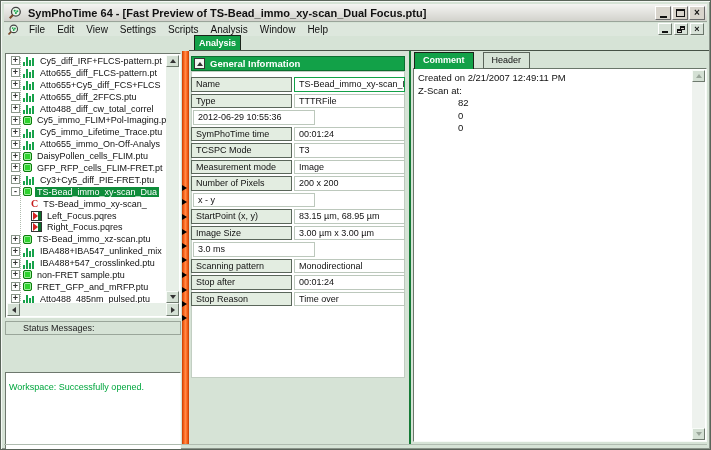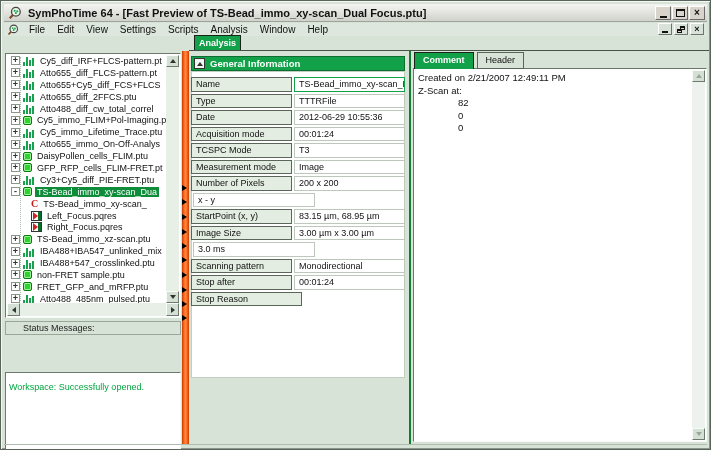--- a/index.html
+++ b/index.html
@@ -104,21 +104,21 @@
     padding-left:4px; line-height:12.5px; white-space:nowrap; overflow:hidden; }
   .gi-value { width:122px; margin-left:2px; background:#fff; border:1px solid #bcc8bc; font-size:9px; color:#111;
     padding-left:4px; line-height:12.5px; white-space:nowrap; overflow:hidden; }
   .gi-value.focus { border:1px solid #12a148; }
   
   .green-line { position:absolute; left:408px; top:50px; width:2px; height:393px; background:#157a35; }
   
   .right { position:absolute; left:412px; top:50px; width:296px; height:393px; }
   .rp-tabs { position:absolute; left:1px; top:1px; height:17px; display:flex; }
   .rp-tab { height:17px; font-size:9px; padding:0 8px; line-height:15px; border:1px solid #5a645a;
-    background:#d6e3d6; color:#111; margin-right:3px; z-index:2; }
+    background:#d6e3d6; color:#111; margin-right:9px; z-index:2; }
   .rp-tab.active { background:#12a148; color:#fff; font-weight:bold; border-color:#1a241a; border-bottom:none; }
   .rp-box { position:absolute; left:0; top:17px; width:294px; height:374px; background:#fff;
     border:1px solid; border-color:#6a766a #f6faf6 #f6faf6 #6a766a; z-index:1; }
   .rp-text { position:absolute; left:4px; top:3px; right:17px; font-size:9.5px; color:#111; }
   .rp-line { line-height:12.5px; white-space:pre; }
   .rp-line.ind { padding-left:40px; }
   .rp-scroll { position:absolute; top:1px; right:1px; width:13px; bottom:1px; background:#eef2ee; }
   .bottom-edge { position:absolute; left:3px; right:3px; top:443px; height:1px; background:#b0bcb0; }
 </style>
 </head>
@@ -441,25 +441,24 @@
     <div class="gi-table" id="gi-table">
         <div class="gi-row">
           <div class="gi-label">Name</div>
           <div class="gi-value focus">TS-Bead_immo_xy-scan_Dual</div>
         </div>
         <div class="gi-row">
           <div class="gi-label">Type</div>
           <div class="gi-value">TTTRFile</div>
         </div>
         <div class="gi-row">
-          <div class="gi-label">Date</div>
           <div class="gi-value">2012-06-29 10:55:36</div>
         </div>
         <div class="gi-row">
-          <div class="gi-label">Acquisition mode</div>
+          <div class="gi-label">SymPhoTime time</div>
           <div class="gi-value">00:01:24</div>
         </div>
         <div class="gi-row">
           <div class="gi-label">TCSPC Mode</div>
           <div class="gi-value">T3</div>
         </div>
         <div class="gi-row">
           <div class="gi-label">Measurement mode</div>
           <div class="gi-value">Image</div>
         </div>
@@ -484,20 +483,21 @@
         <div class="gi-row">
           <div class="gi-label">Scanning pattern</div>
           <div class="gi-value">Monodirectional</div>
         </div>
         <div class="gi-row">
           <div class="gi-label">Stop after</div>
           <div class="gi-value">00:01:24</div>
         </div>
         <div class="gi-row">
           <div class="gi-label">Stop Reason</div>
+          <div class="gi-value">Time over</div>
         </div>
       </div>
   </div>
 
   <div class="green-line"></div>
 
   <div class="right">
     <div class="rp-tabs" id="rp-tabs">
         <div class="rp-tab active">Comment</div>
         <div class="rp-tab">Header</div>

